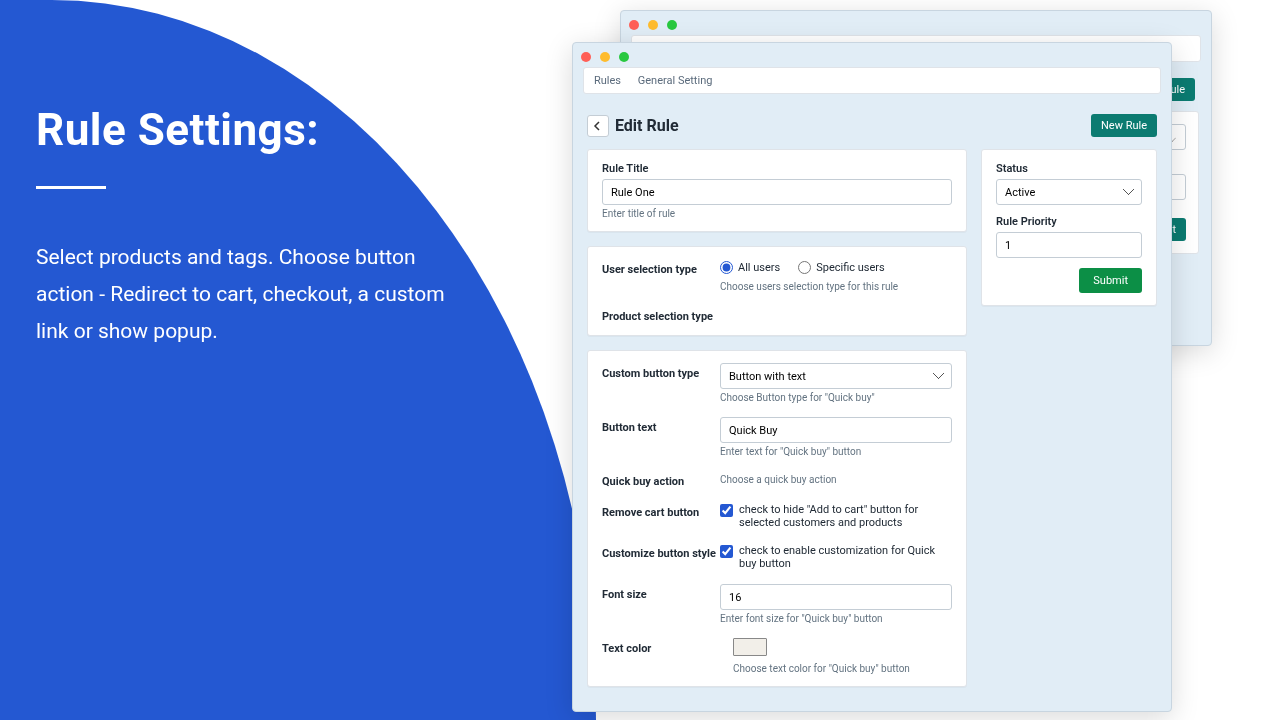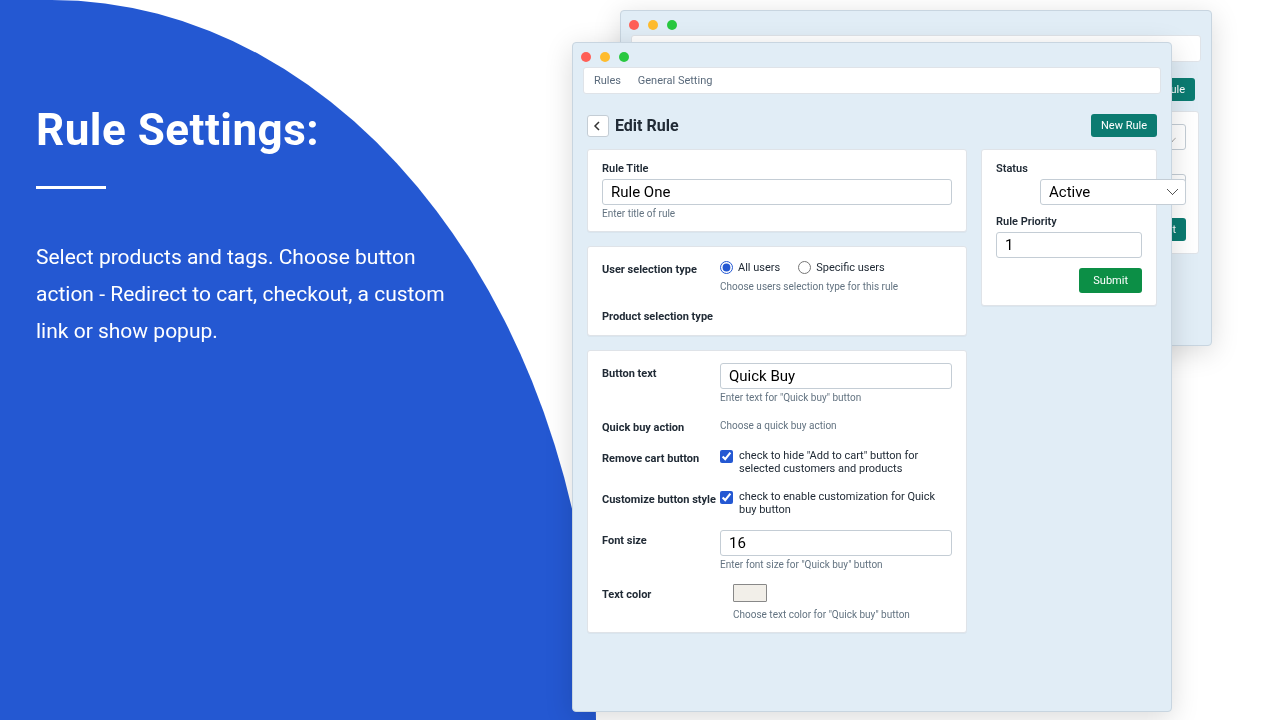--- a/index.html
+++ b/index.html
@@ -34,22 +34,22 @@
   .backbtn svg{width:10px;height:10px;stroke:#333;}
   .titlebar h2{font-size:16px;font-weight:700;color:#212b36;}
   .titlebar .spacer{flex:1;}
 
   .cols{display:flex;gap:14px;}
   .main{flex:1;display:flex;flex-direction:column;gap:14px;}
   .side{width:176px;}
   .card{background:#fff;border:1px solid #dfe3e8;border-radius:3px;padding:12px 14px;box-shadow:0 1px 0 rgba(0,0,0,.03);}
   .lbl{font-size:11px;color:#212b36;font-weight:600;margin-bottom:4px;}
   .help{font-size:10px;color:#637381;margin-top:3px;}
-  input[type=text].fld, .sel{width:100%;border:1px solid #c4cdd5;border-radius:3px;height:26px;font-size:15px;padding:0 8px;background:#fff;}
-  .sel{appearance:none;padding-right:22px;background-image:linear-gradient(45deg,transparent 48%,#555 48%,#555 52%,transparent 52%),linear-gradient(-45deg,transparent 48%,#555 48%,#555 52%,transparent 52%);background-size:6px 6px,6px 6px;background-position:right 12px center,right 7px center;background-repeat:no-repeat;margin-left:44px;}
+  input[type=text].fld, .sel{width:100%;border:1px solid #c4cdd5;border-radius:3px;height:26px;font-size:11px;padding:0 8px;background:#fff;}
+  .sel{appearance:none;padding-right:22px;background-image:linear-gradient(45deg,transparent 48%,#555 48%,#555 52%,transparent 52%),linear-gradient(-45deg,transparent 48%,#555 48%,#555 52%,transparent 52%);background-size:6px 6px,6px 6px;background-position:right 12px center,right 7px center;background-repeat:no-repeat;}
   .formrow{display:flex;align-items:flex-start;margin-bottom:14px;}
   .formrow:last-child{margin-bottom:0;gap:13px;}
   .formrow .rowlbl{width:118px;font-size:11px;font-weight:700;color:#212b36;padding-top:4px;}
   .formrow .rowctl{flex:1;}
   .radio{display:inline-flex;align-items:center;font-size:11px;color:#212b36;margin-right:14px;}
   .radio input{margin-right:5px;accent-color:#2458d2;}
   .chk{display:inline-flex;align-items:flex-start;font-size:11px;color:#212b36;}
   .chk input{margin-right:6px;margin-top:1px;accent-color:#2458d2;}
   .swatch{width:34px;height:18px;border:1px solid #888;display:inline-block;border-radius:1px;}
   .swatch.light{background:#f2efe9;}
@@ -136,20 +136,27 @@
               <div class="help">Choose users selection type for this rule</div>
             </div>
           </div>
           <div class="formrow">
             <div class="rowlbl">Product selection type</div>
           </div>
         </div>
 
         <div class="card">
           <div class="formrow">
+            <div class="rowlbl">Custom button type</div>
+            <div class="rowctl">
+              <select class="sel"><option>Button with text</option></select>
+              <div class="help">Choose Button type for "Quick buy"</div>
+            </div>
+          </div>
+          <div class="formrow">
             <div class="rowlbl">Button text</div>
             <div class="rowctl">
               <input type="text" class="fld" value="Quick Buy" style="">
               <div class="help">Enter text for "Quick buy" button</div>
             </div>
           </div>
           <div class="formrow">
             <div class="rowlbl">Quick buy action</div>
             <div class="rowctl">
               <div class="help">Choose a quick buy action</div>

